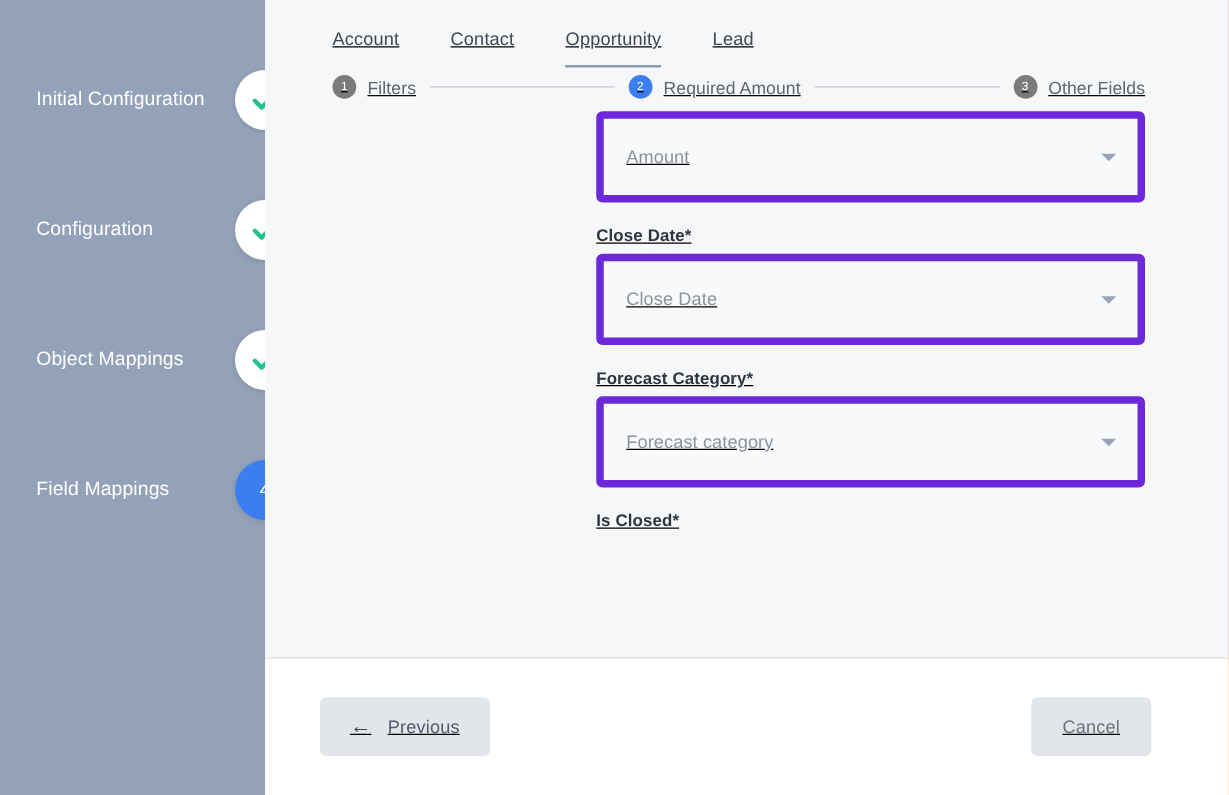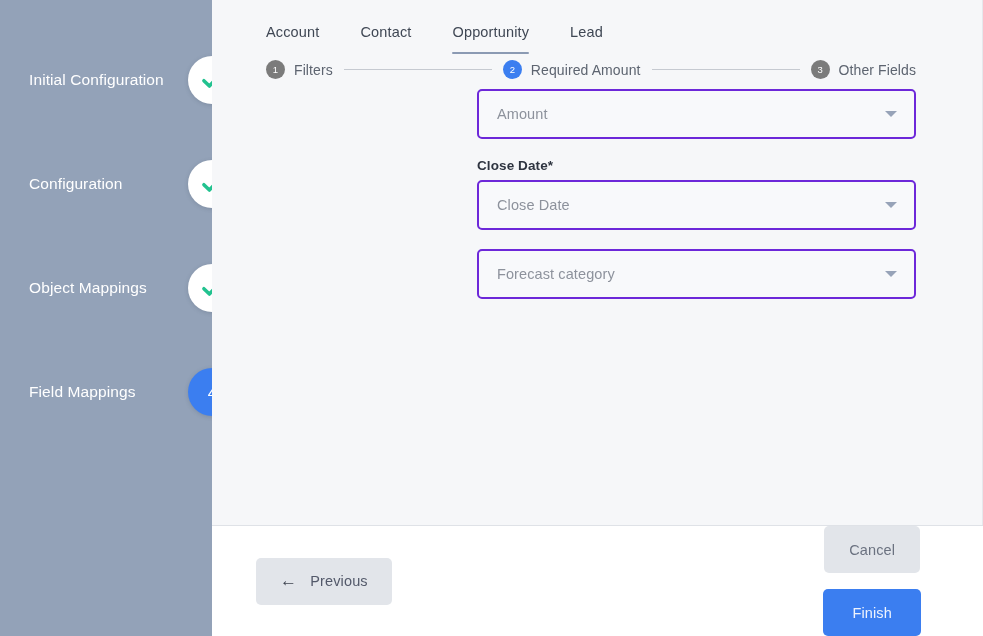--- a/index.html
+++ b/index.html
@@ -71,20 +71,21 @@
   .check-svg { width: 26px; height: 26px; display: block; }
 
   
   .main {
     flex: 1 1 auto;
     position: relative;
     height: 636px;
     background: #eab308;
     display: flex;
     flex-direction: column;
+    text-decoration: underline;
   }
 
   .content-pane {
     position: relative;
     height: 526px;
     background: #f6f7f9;
     border-right: 1px solid #e6e8ec;
     overflow: hidden;
   }
 
@@ -169,23 +170,23 @@
   .field-label {
     font-size: 13.5px;
     font-weight: 700;
     color: #2e3440;
     margin-bottom: 7px;
     letter-spacing: 0.1px;
   }
 
   .select {
     position: relative;
-    height: 50px;
+    height: 73px;
     background: #f8f9fb;
-    border: 2px solid #6d28d9;
+    border: 6px solid #6d28d9;
     border-radius: 5px;
     display: flex;
     align-items: center;
     padding: 0 18px;
     cursor: pointer;
   }
   .select-value {
     font-size: 14.5px;
     color: #8d929c;
     letter-spacing: 0.1px;
@@ -335,37 +336,38 @@
 
         <div class="field">
           <div class="field-label">Close Date*</div>
           <div class="select">
             <span class="select-value">Close Date</span>
             <span class="caret"></span>
           </div>
         </div>
 
         <div class="field">
+          <div class="field-label">Forecast Category*</div>
           <div class="select">
             <span class="select-value">Forecast category</span>
             <span class="caret"></span>
           </div>
         </div>
 
         <div class="field">
+          <div class="field-label">Is Closed*</div>
         </div>
 
       </div>
     </div>
 
     <div class="footer">
       <button class="btn btn-prev">
         <span class="arrow-left">←</span>
         <span>Previous</span>
       </button>
       <div class="footer-right">
         <button class="btn btn-cancel">Cancel</button>
-        <button class="btn btn-finish">Finish</button>
       </div>
     </div>
 
   </div>
 </div>
 
 </body></html>

